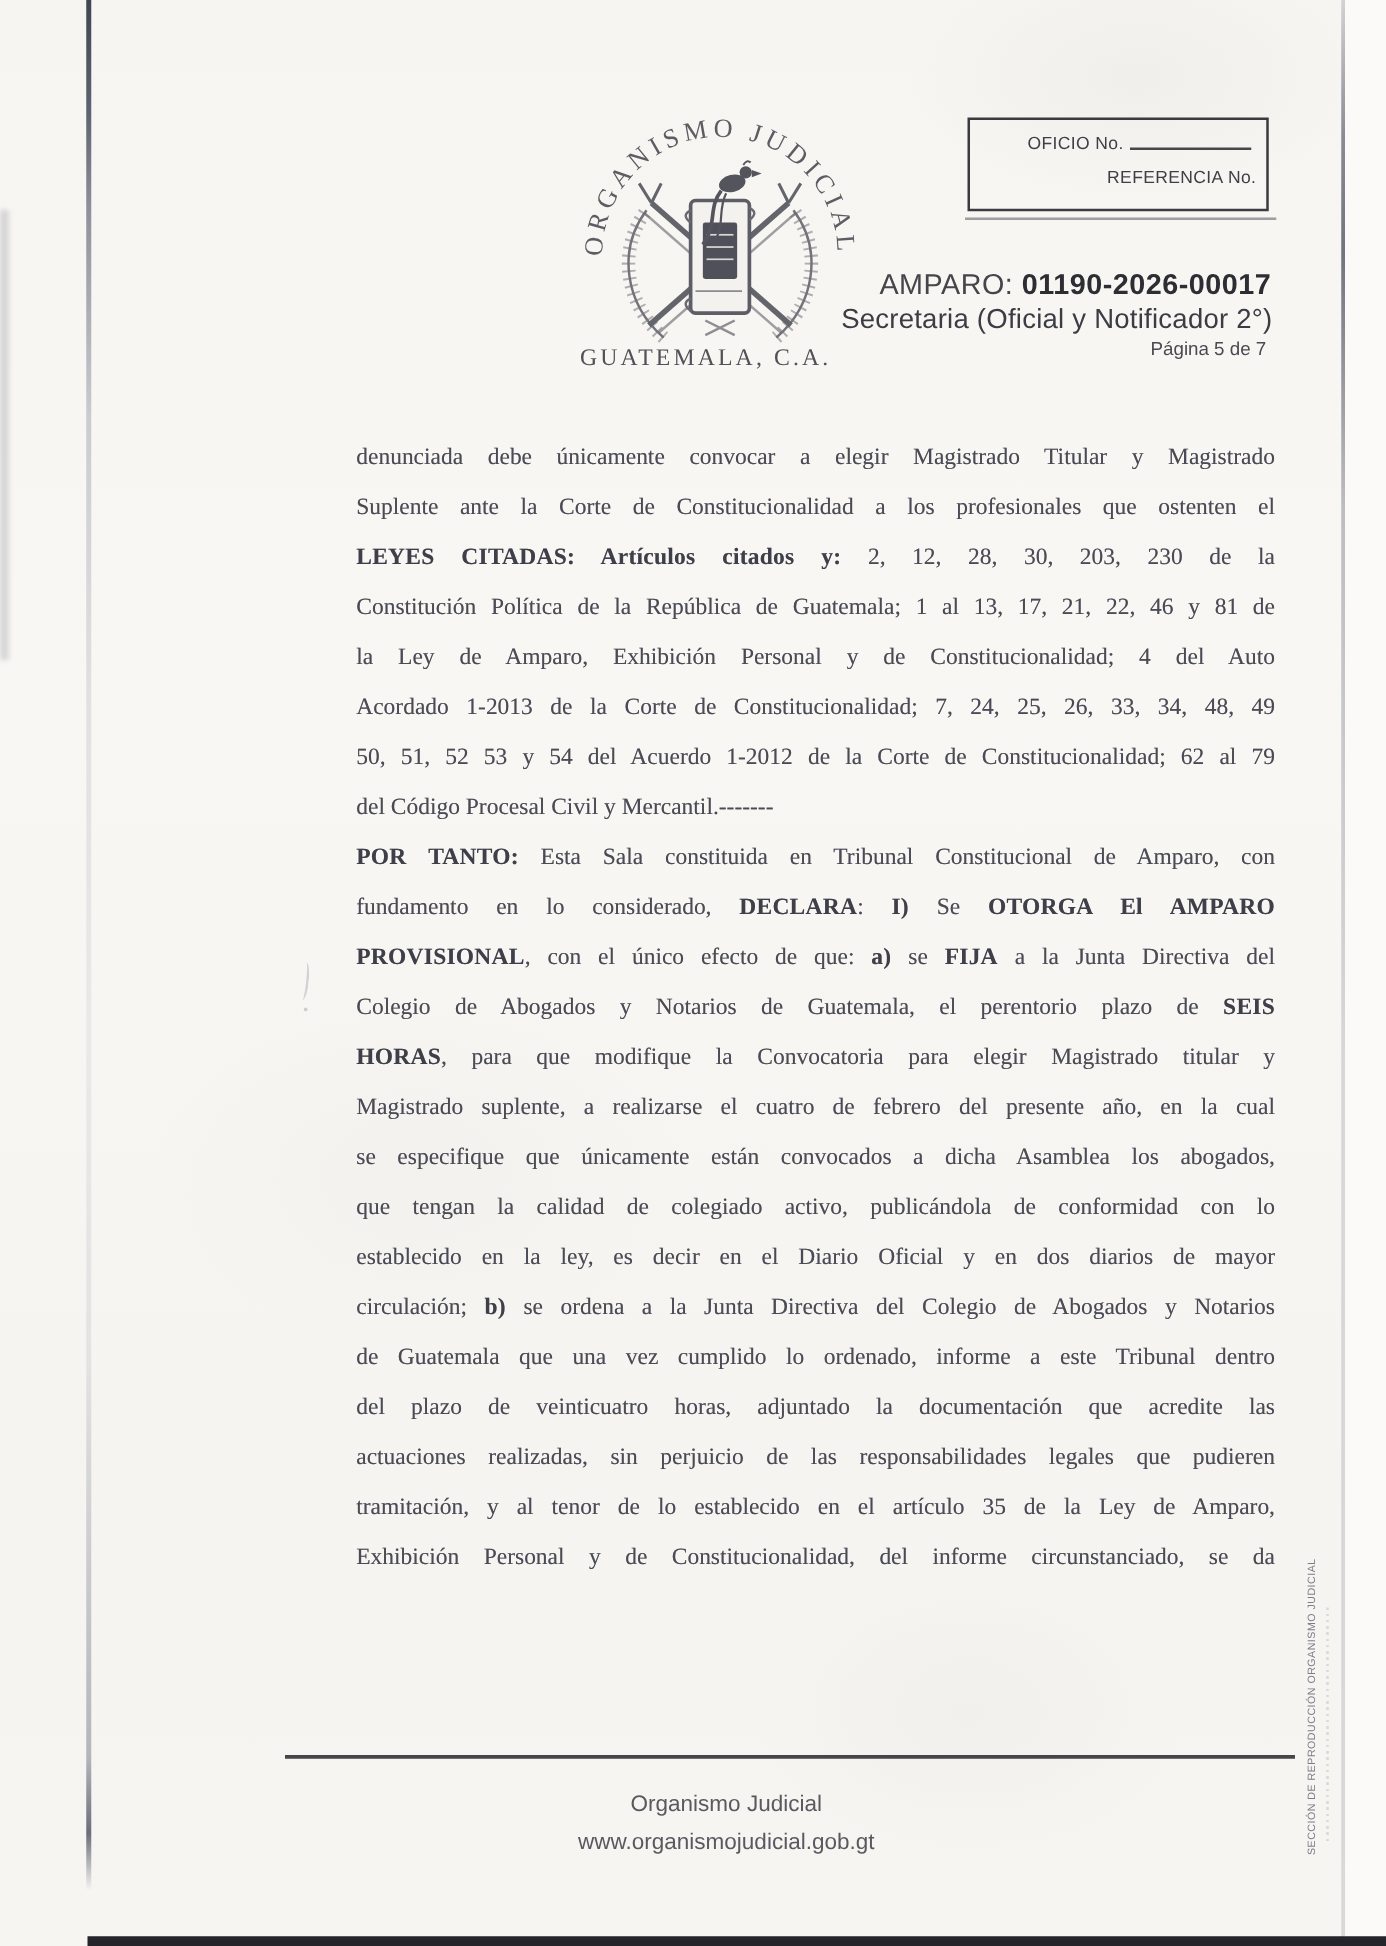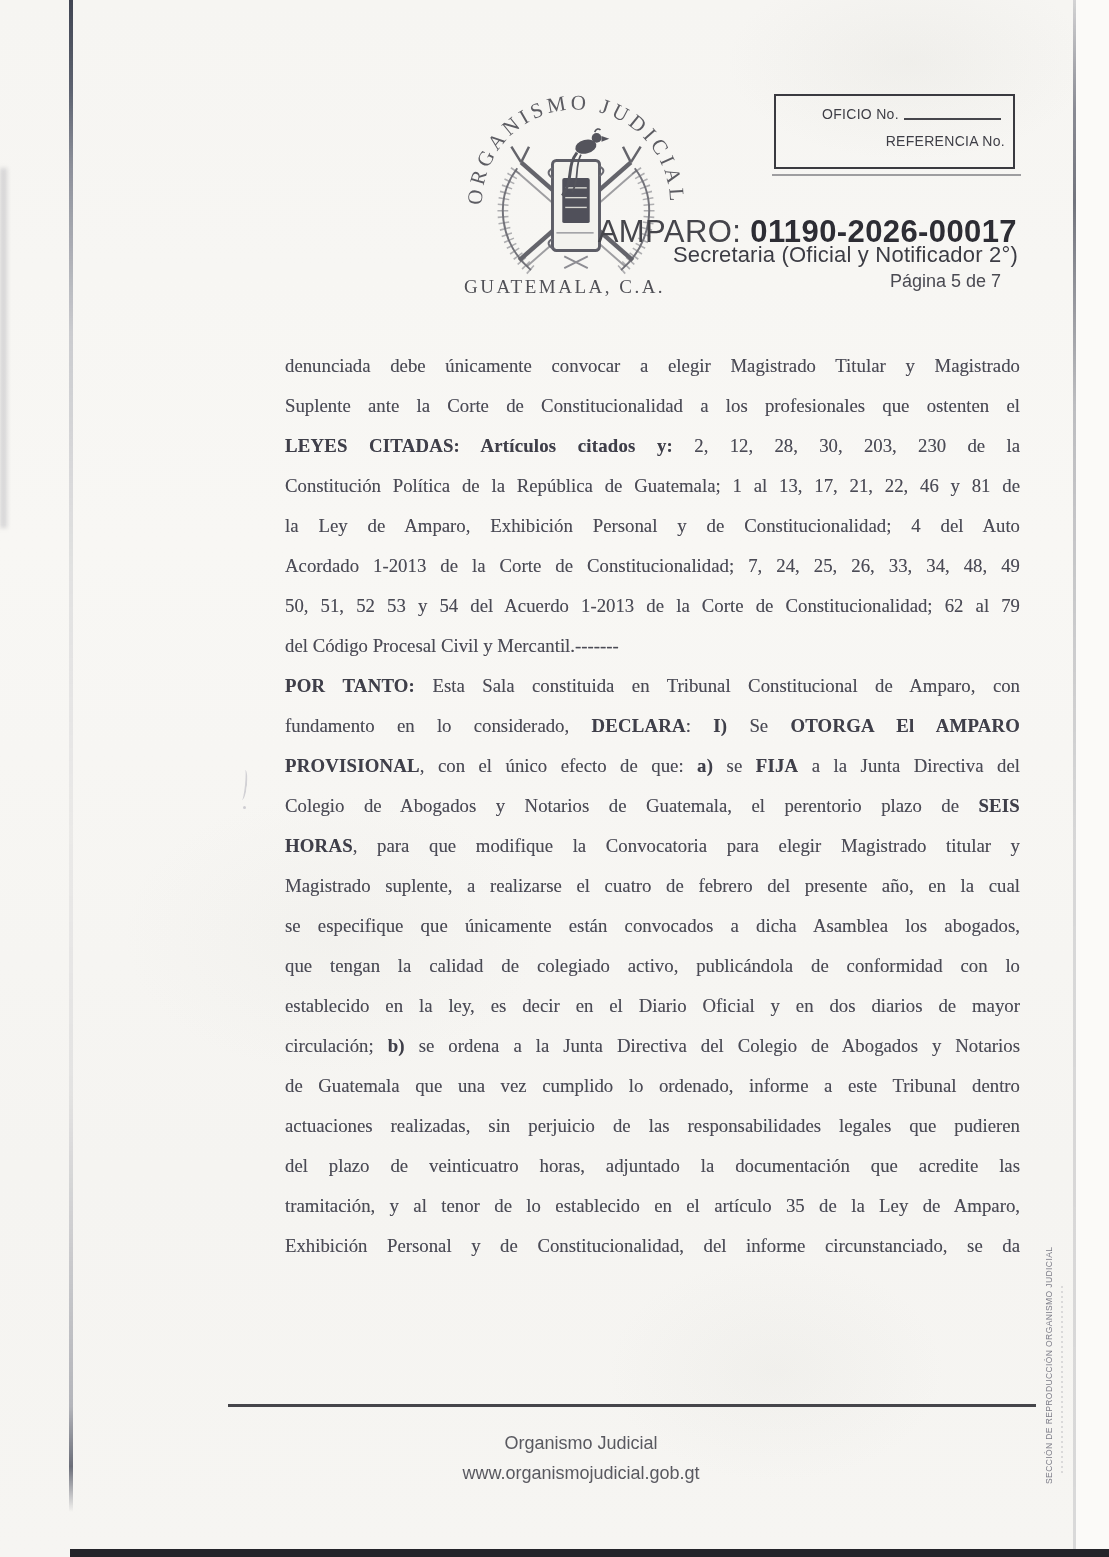--- a/index.html
+++ b/index.html
@@ -47,26 +47,26 @@
     color:#515157; }
   .office-box { position:absolute; left:774px; top:94px; width:241px; height:75px;
     border:2px solid #3a3a40; background:transparent; }
   .office-box::after { content:""; position:absolute; left:-4px; right:-8px; bottom:-9px; height:2px;
     background:rgba(70,70,78,.5); }
   .ob-row { display:flex; align-items:flex-end; font-size:14px; color:#3e3e46; letter-spacing:.3px; }
   .ob-row-1 { margin:10px 12px 0 46px; }
   .ob-row-2 { margin:11px 8px 0 7px;flex-direction:column; }
   .ob-label { white-space:nowrap; }
   .ob-blank { flex:1; border-bottom:2px solid #46464c; margin:0 0 2px 5px; height:14px; }
-  .amparo-line { position:absolute; top:214px; right:92px; font-size:31px; letter-spacing:.4px;
+  .amparo-line { position:absolute; top:214px; right:92px; font-size:23px; letter-spacing:.4px;
     color:#45454b; white-space:nowrap; }
   .amparo-line b { font-weight:bold; color:#2d2d34; }
   .secretaria-line { position:absolute; top:242px; right:91px; font-size:22px; letter-spacing:.2px;
     color:#3c3c44; white-space:nowrap; }
-  .pagina-line { position:absolute; top:271px; right:108px; font-size:18px; color:#4a4a52; }
+  .pagina-line { position:absolute; top:271px; right:96px; font-size:15px; color:#4a4a52; }
   
   .doc-body { position:absolute; left:285px; top:346px; width:735px;
     font-family:"Liberation Serif","DejaVu Serif",serif; }
   .line { height:40px; line-height:40px; font-size:18.8px; color:#4b4b55;
     text-align:justify; text-align-last:left; white-space:normal;
     text-shadow:0 0 .4px rgba(70,70,90,.45); }
   .line.j { text-align-last:justify; }
   .line b { font-weight:bold; color:#3f3f49; letter-spacing:.2px; }
   
   .footer-rule { position:absolute; left:228px; top:1404px; width:808px; height:2.5px;
@@ -148,35 +148,35 @@
   <div class="secretaria-line">Secretaria (Oficial y Notificador 2°)</div>
   <div class="pagina-line">Página 5 de 7</div>
 
   <div class="doc-body">
       <div class="line j"><span>denunciada debe únicamente  convocar a elegir Magistrado Titular y Magistrado</span></div>
       <div class="line j"><span>Suplente ante la Corte de Constitucionalidad a los  profesionales que ostenten el</span></div>
       <div class="line j"><b>LEYES CITADAS: Artículos citados y:</b><span> 2, 12, 28, 30, 203, 230 de la</span></div>
       <div class="line j"><span>Constitución Política de la República de Guatemala;  1 al 13, 17, 21, 22, 46 y 81 de</span></div>
       <div class="line j"><span>la Ley de Amparo, Exhibición Personal y de Constitucionalidad; 4 del Auto</span></div>
       <div class="line j"><span>Acordado 1-2013 de la Corte de Constitucionalidad; 7, 24, 25, 26, 33, 34, 48, 49</span></div>
-      <div class="line j"><span>50, 51, 52 53 y 54 del Acuerdo 1-2013 de la Corte de Constitucionalidad; 62 al 79</span></div>
+      <div class="line j"><span>50, 51, 52 53 y 54 del Acuerdo 1-2012 de la Corte de Constitucionalidad; 62 al 79</span></div>
       <div class="line"><span>del Código Procesal Civil y Mercantil.-------</span></div>
       <div class="line j"><b>POR TANTO:</b><span> Esta Sala constituida en Tribunal Constitucional de Amparo, con</span></div>
       <div class="line j"><span>fundamento en lo considerado, </span><b>DECLARA</b><span>: </span><b>I)</b><span> Se </span><b>OTORGA El AMPARO</b></div>
       <div class="line j"><b>PROVISIONAL</b><span>, con el único efecto de que: </span><b>a)</b><span> se </span><b>FIJA</b><span> a la Junta Directiva del</span></div>
       <div class="line j"><span>Colegio de Abogados y Notarios de Guatemala, el perentorio plazo de  </span><b>SEIS</b></div>
       <div class="line j"><b>HORAS</b><span>, para que modifique la Convocatoria para elegir Magistrado titular y</span></div>
       <div class="line j"><span>Magistrado suplente, a realizarse el cuatro de febrero del presente año,  en la cual</span></div>
       <div class="line j"><span>se especifique que únicamente están convocados a dicha Asamblea los abogados,</span></div>
       <div class="line j"><span>que tengan la calidad de colegiado activo,  publicándola  de conformidad con lo</span></div>
       <div class="line j"><span>establecido en la ley,  es decir en el Diario Oficial y en dos diarios de mayor</span></div>
       <div class="line j"><span>circulación; </span><b>b)</b><span> se ordena a la Junta Directiva del Colegio de Abogados y Notarios</span></div>
       <div class="line j"><span>de Guatemala que una vez cumplido lo ordenado, informe a este Tribunal dentro</span></div>
+      <div class="line j"><span>del plazo de veinticuatro horas, adjuntado la documentación que acredite las</span></div>
       <div class="line j"><span>actuaciones realizadas, sin perjuicio de las responsabilidades legales que pudieren</span></div>
-      <div class="line j"><span>del plazo de veinticuatro horas, adjuntado la documentación que acredite las</span></div>
       <div class="line j"><span>tramitación, y al tenor de lo establecido en el artículo 35 de la Ley de Amparo,</span></div>
       <div class="line j"><span>Exhibición Personal y de Constitucionalidad, del informe circunstanciado, se da</span></div>
     </div>
 
   <div class="footer-rule"></div>
   <div class="page-footer">
     <div>Organismo Judicial</div>
     <div>www.organismojudicial.gob.gt</div>
   </div>
 

